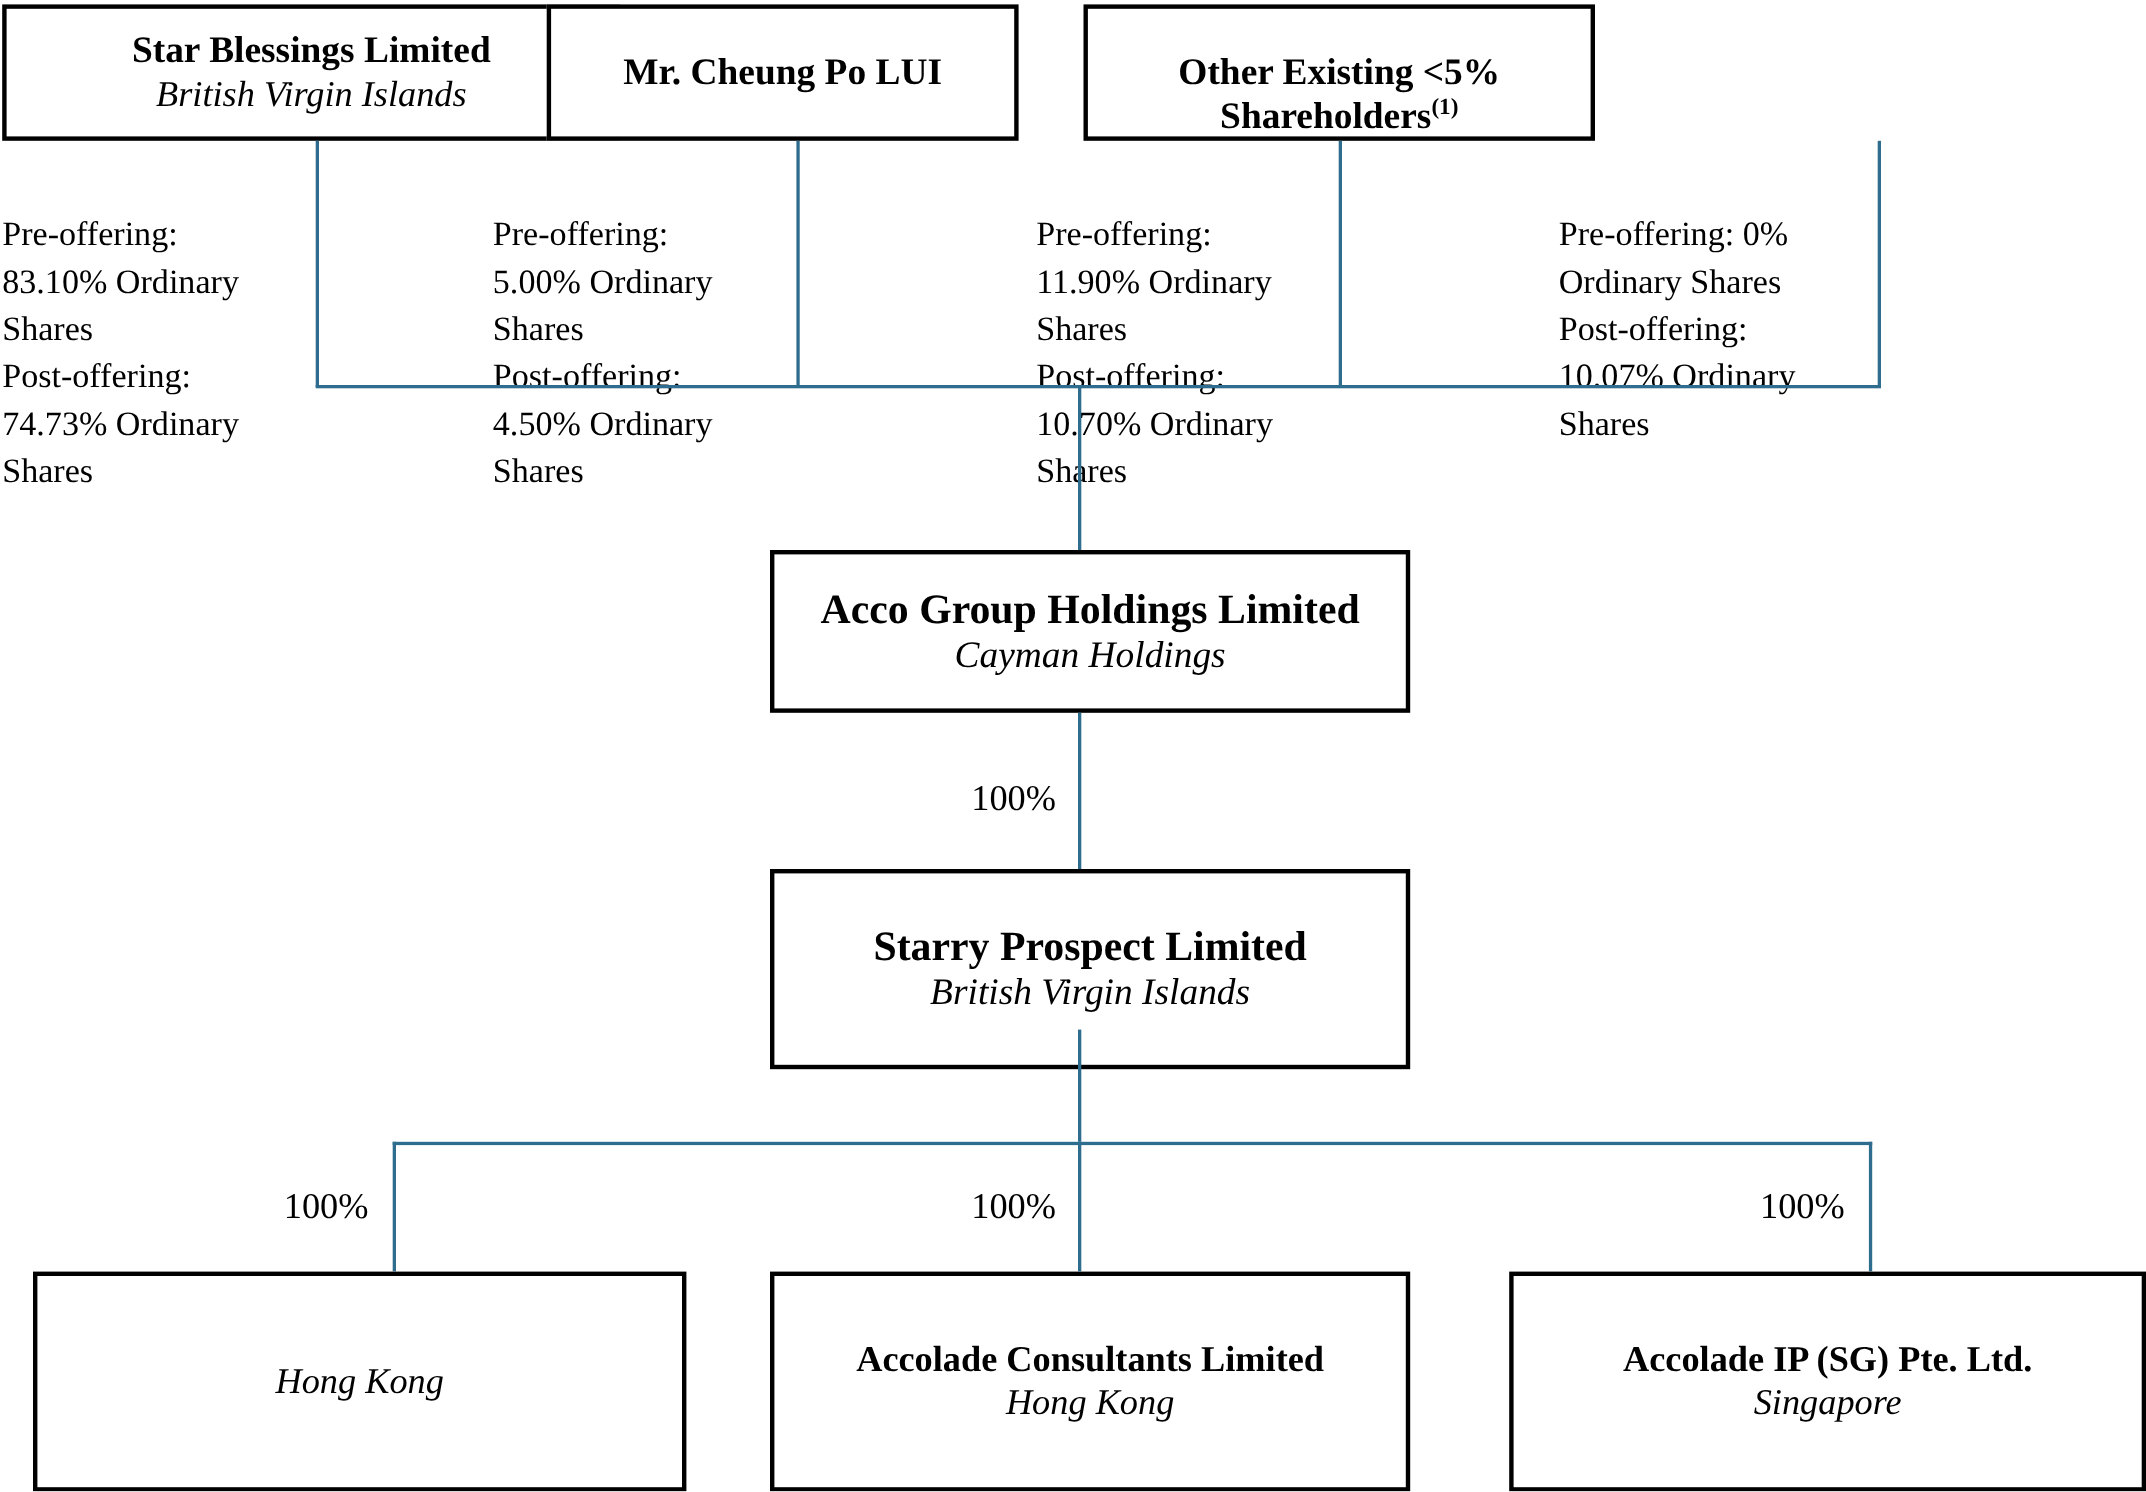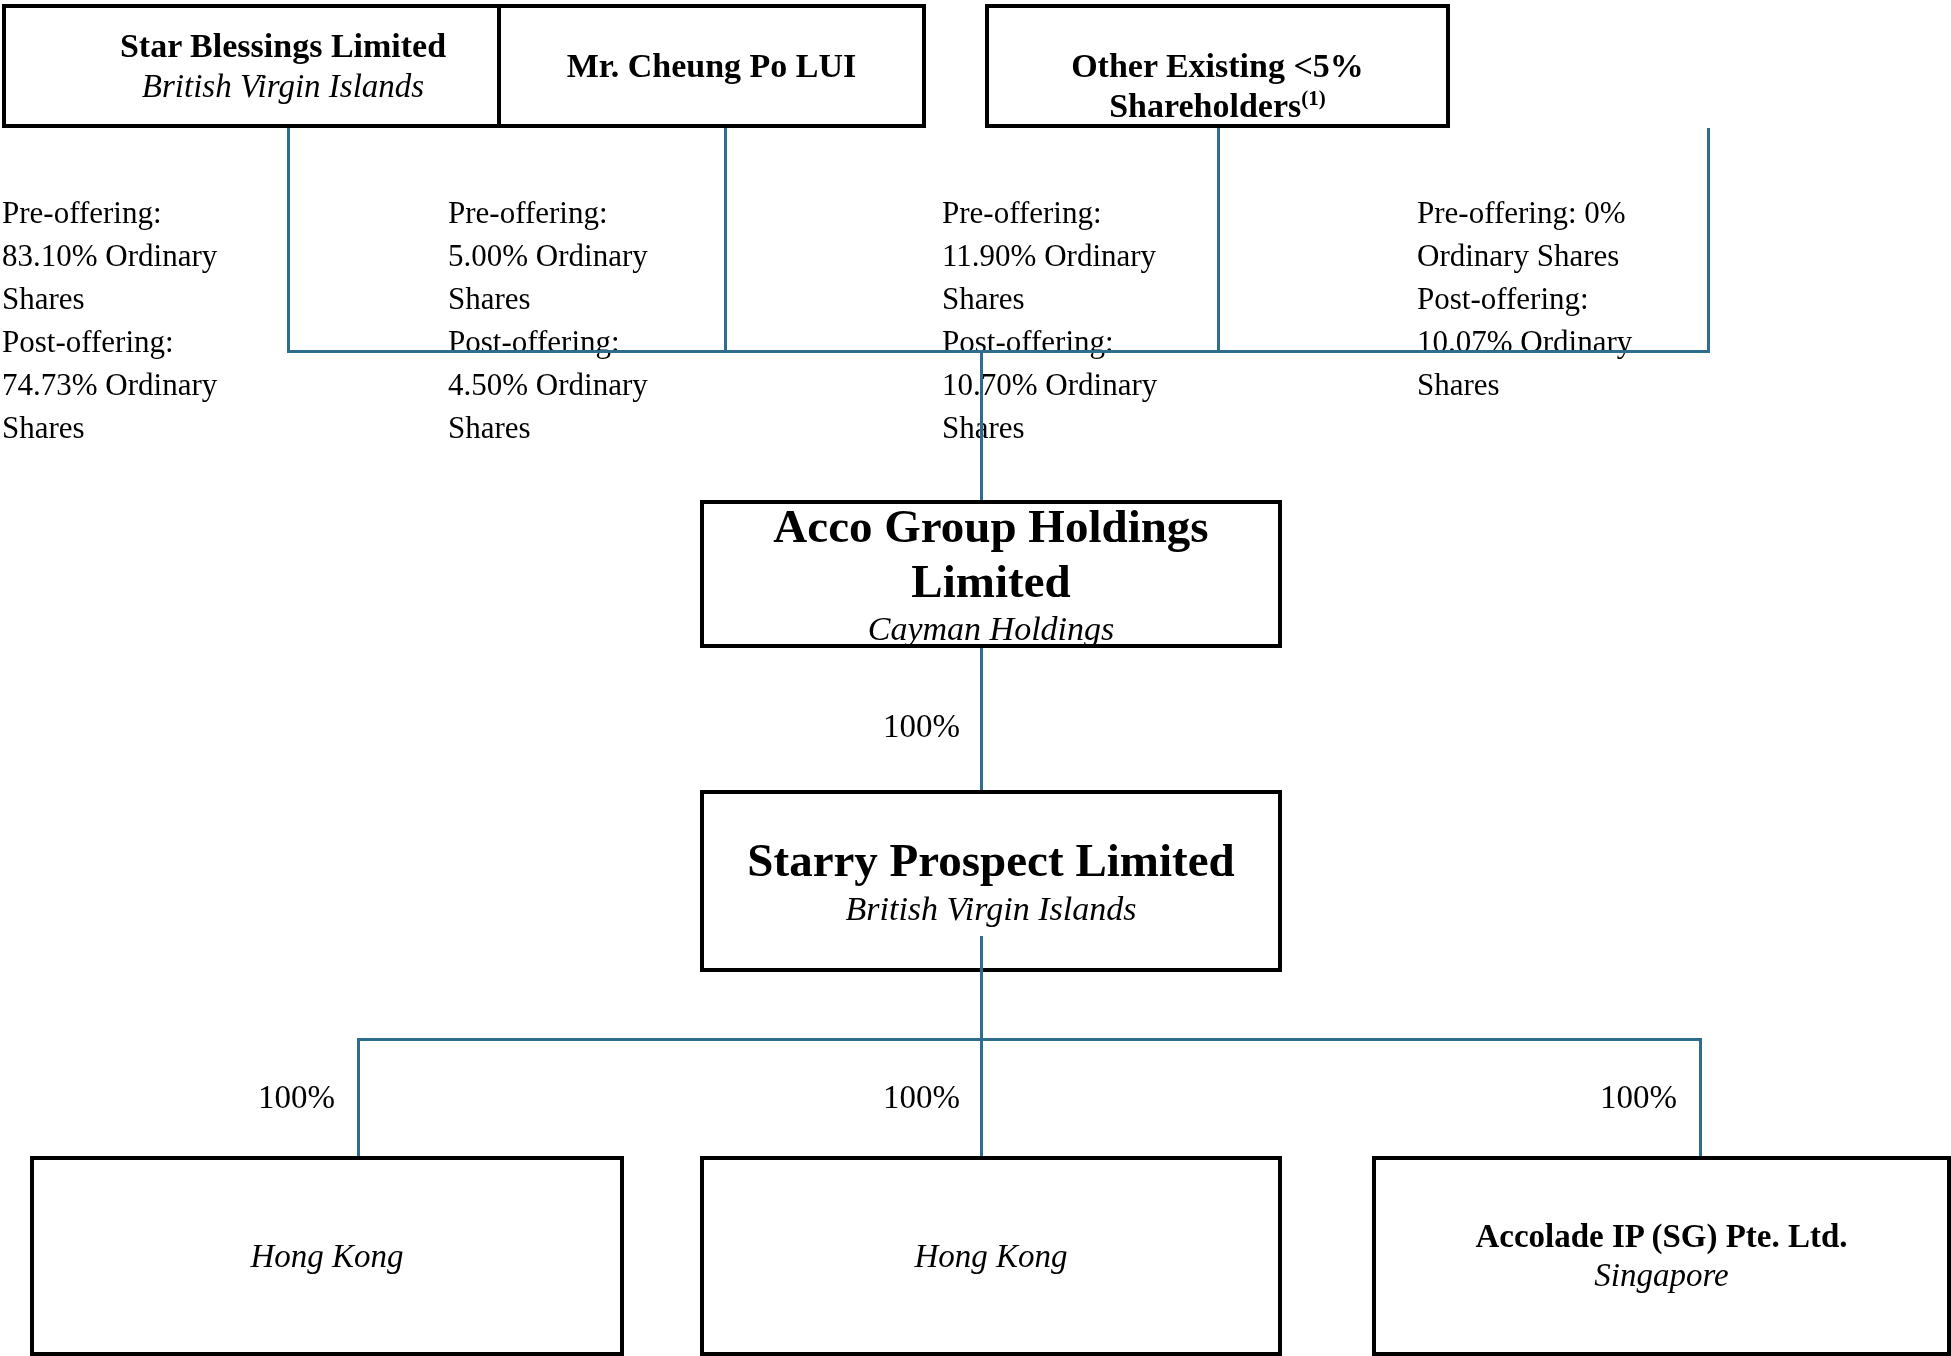--- a/index.html
+++ b/index.html
@@ -43,21 +43,21 @@
   }
   .sup {
     font-size: 0.62em;
     vertical-align: super;
     line-height: 0;
   }
   
   .top-box .node-name { font-size: 34px; }
   .top-box .node-place { font-size: 33px; }
   
-  .mid-box .node-name { font-size: 47px; }
+  .mid-box .node-name { font-size: 38px; }
   .mid-box .node-place { font-size: 34px; }
   
   .bot-box .node-name { font-size: 33px; }
   .bot-box .node-place { font-size: 33px; }
 
   
   .note {
     position: absolute;
     font-size: 31px;
     line-height: 1.385;
@@ -165,20 +165,21 @@
 
   <div class="pct" style="left:155px; top:1081px; width:180px;">100%</div>
   <div class="pct" style="left:780px; top:1081px; width:180px;">100%</div>
   <div class="pct" style="left:1497px; top:1081px; width:180px;">100%</div>
 
   <div class="node-box bot-box" style="left:30px; top:1156px; width:594px; height:200px;">
     <div class="node-place">Hong Kong</div>
   </div>
 
   <div class="node-box bot-box" style="left:700px; top:1156px; width:582px; height:200px;">
+    <div class="node-name">Accolade Consultants Limited</div>
     <div class="node-place">Hong Kong</div>
   </div>
 
   <div class="node-box bot-box" style="left:1372px; top:1156px; width:579px; height:200px;">
     <div class="node-name">Accolade IP (SG) Pte. Ltd.</div>
     <div class="node-place">Singapore</div>
   </div>
 
 </div>
 

